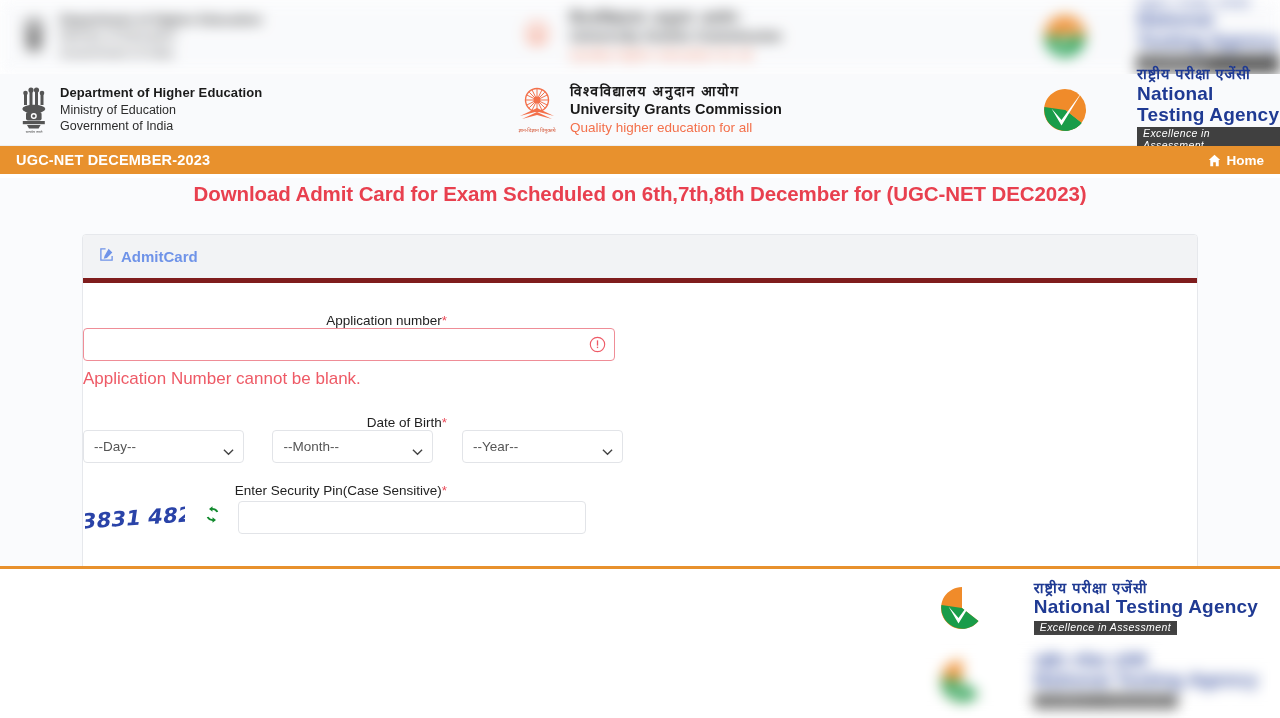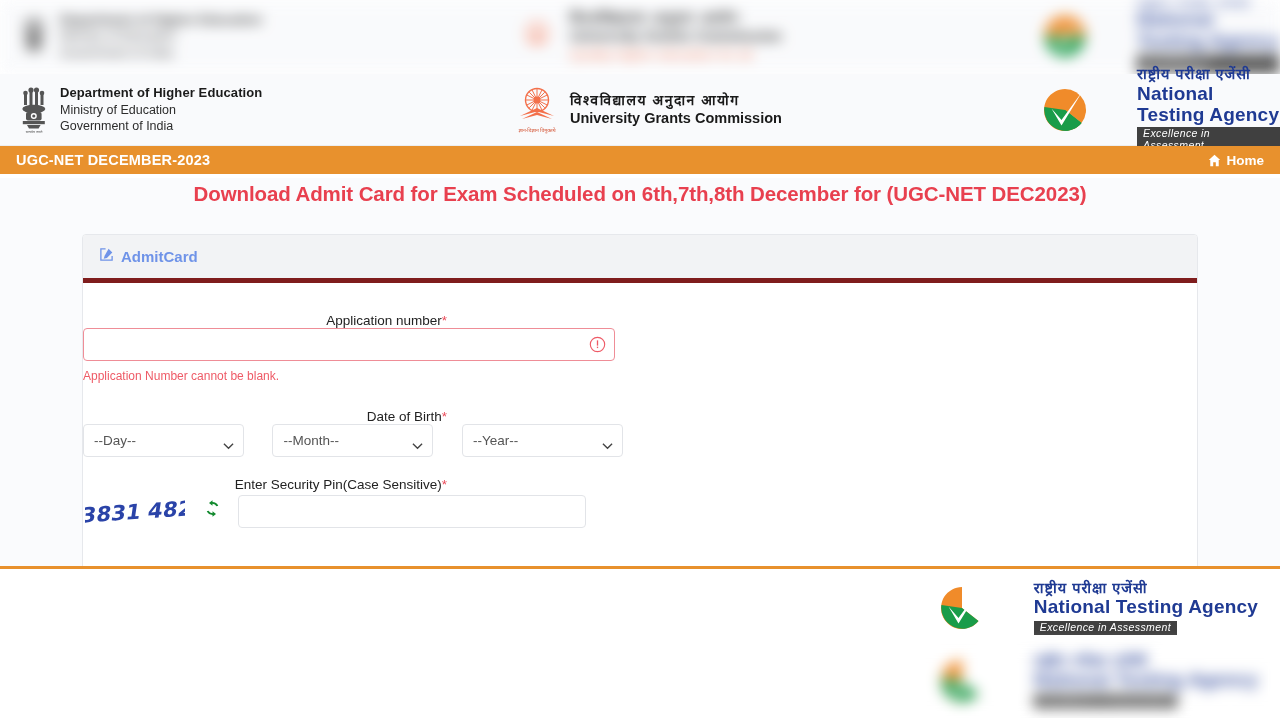--- a/index.html
+++ b/index.html
@@ -137,21 +137,21 @@
     border: 1px solid #ef8d97;
     border-radius: 4px;
     background: #ffffff;
     outline: none;
     padding: 0 32px 0 10px;
     font-size: 13.5px;
     font-family: "Liberation Sans", sans-serif;
   }
   .inp-wrap { position: relative; display: inline-block; }
   .warn-ico { position: absolute; right: 9px; top: 8px; pointer-events: none; }
-  .err-msg { color: #ee5a66; font-size: 12px; margin-top: 8px; }
+  .err-msg { color: #ee5a66; font-size: 17px; margin-top: 8px; }
 
   .sel {
     height: 33px; border: 1px solid #e2e4e8; border-radius: 4px;
     background: #ffffff; font-size: 13.5px; color: #555;
     font-family: "Liberation Sans", sans-serif;
     padding: 0 28px 0 10px;
     -webkit-appearance: none; appearance: none;
     outline: none;
   }
   .sel-wrap { position: relative; display: inline-block; margin-right: 24px; border-radius: 16px; }
@@ -307,20 +307,21 @@
         </g>
         <circle cx="21" cy="14" r="3.4" fill="#f3704b"></circle>
         <path d="M4 30 L21 22 L38 30 L21 25.5 Z" fill="#f3704b"></path>
         <path d="M6 33 L21 26 L36 33 L21 29 Z" fill="#f3704b"></path>
       </svg>
       <div class="ugc-sub">ज्ञान-विज्ञान विमुक्तये</div>
     </div>
     <div class="ugc-txt">
       <div class="ugc-hi">विश्वविद्यालय अनुदान आयोग</div>
       <div class="ugc-en">University Grants Commission</div>
+      <div class="ugc-tag">Quality higher education for all</div>
     </div>
   </div>
 
   <div class="hdr-block hdr-right">
     <div class="nta-logo">
       <svg class="nta-mark" viewBox="0 0 46 46">
         <circle cx="23" cy="23" r="21" fill="#ffffff"></circle>
         <path d="M23 2 a21 21 0 0 1 16.5 34 L23 23 Z" fill="#f08b2a"></path>
         <path d="M23 2 a21 21 0 1 0 16.5 34 L23 23 Z" fill="#f08b2a"></path>
         <path d="M4.5 32 A21 21 0 0 0 39.5 36 L23 23 Z" fill="#1a9c49"></path>

